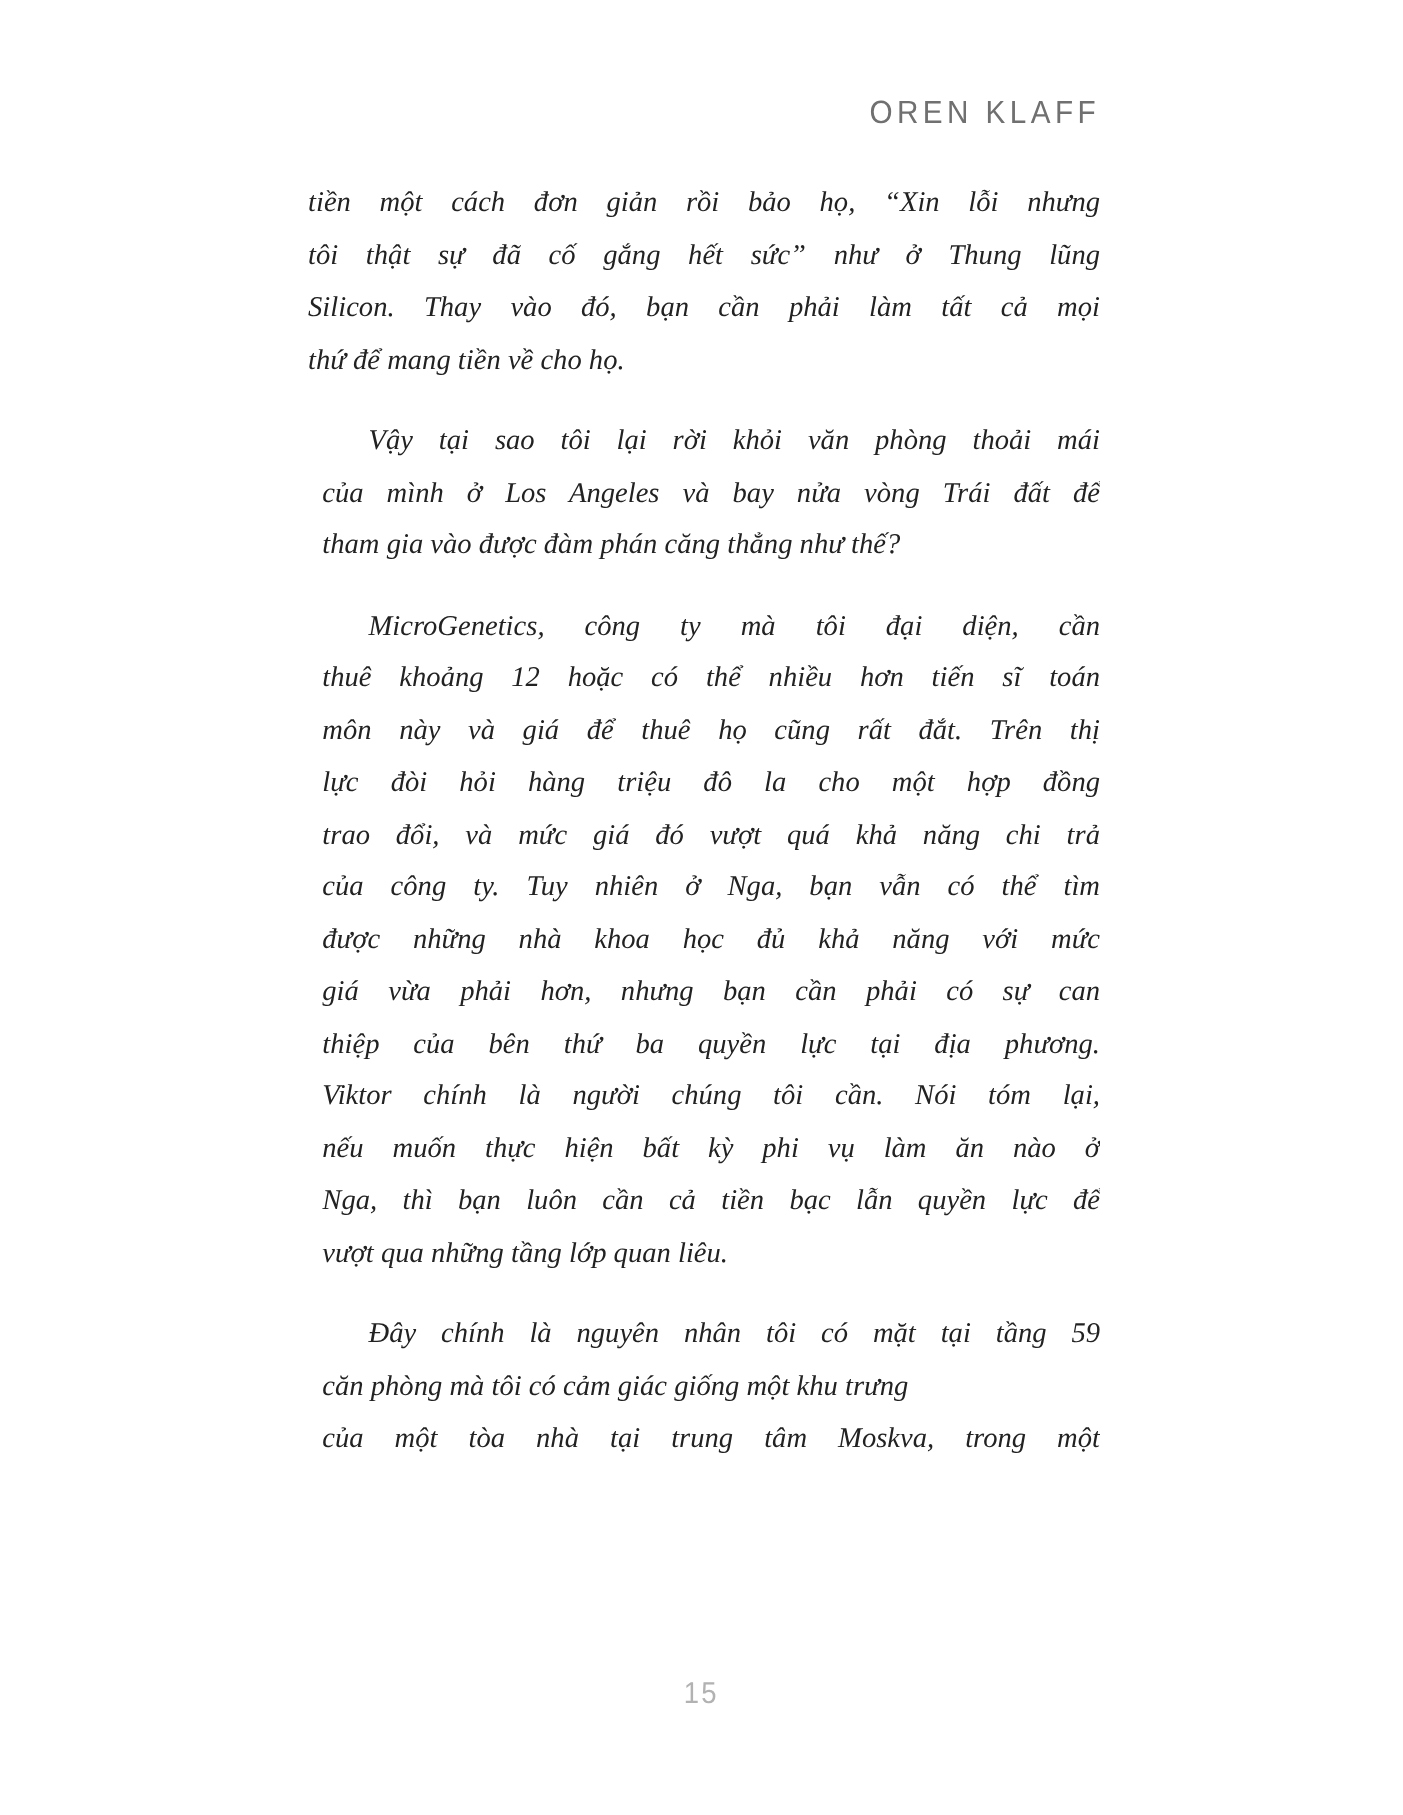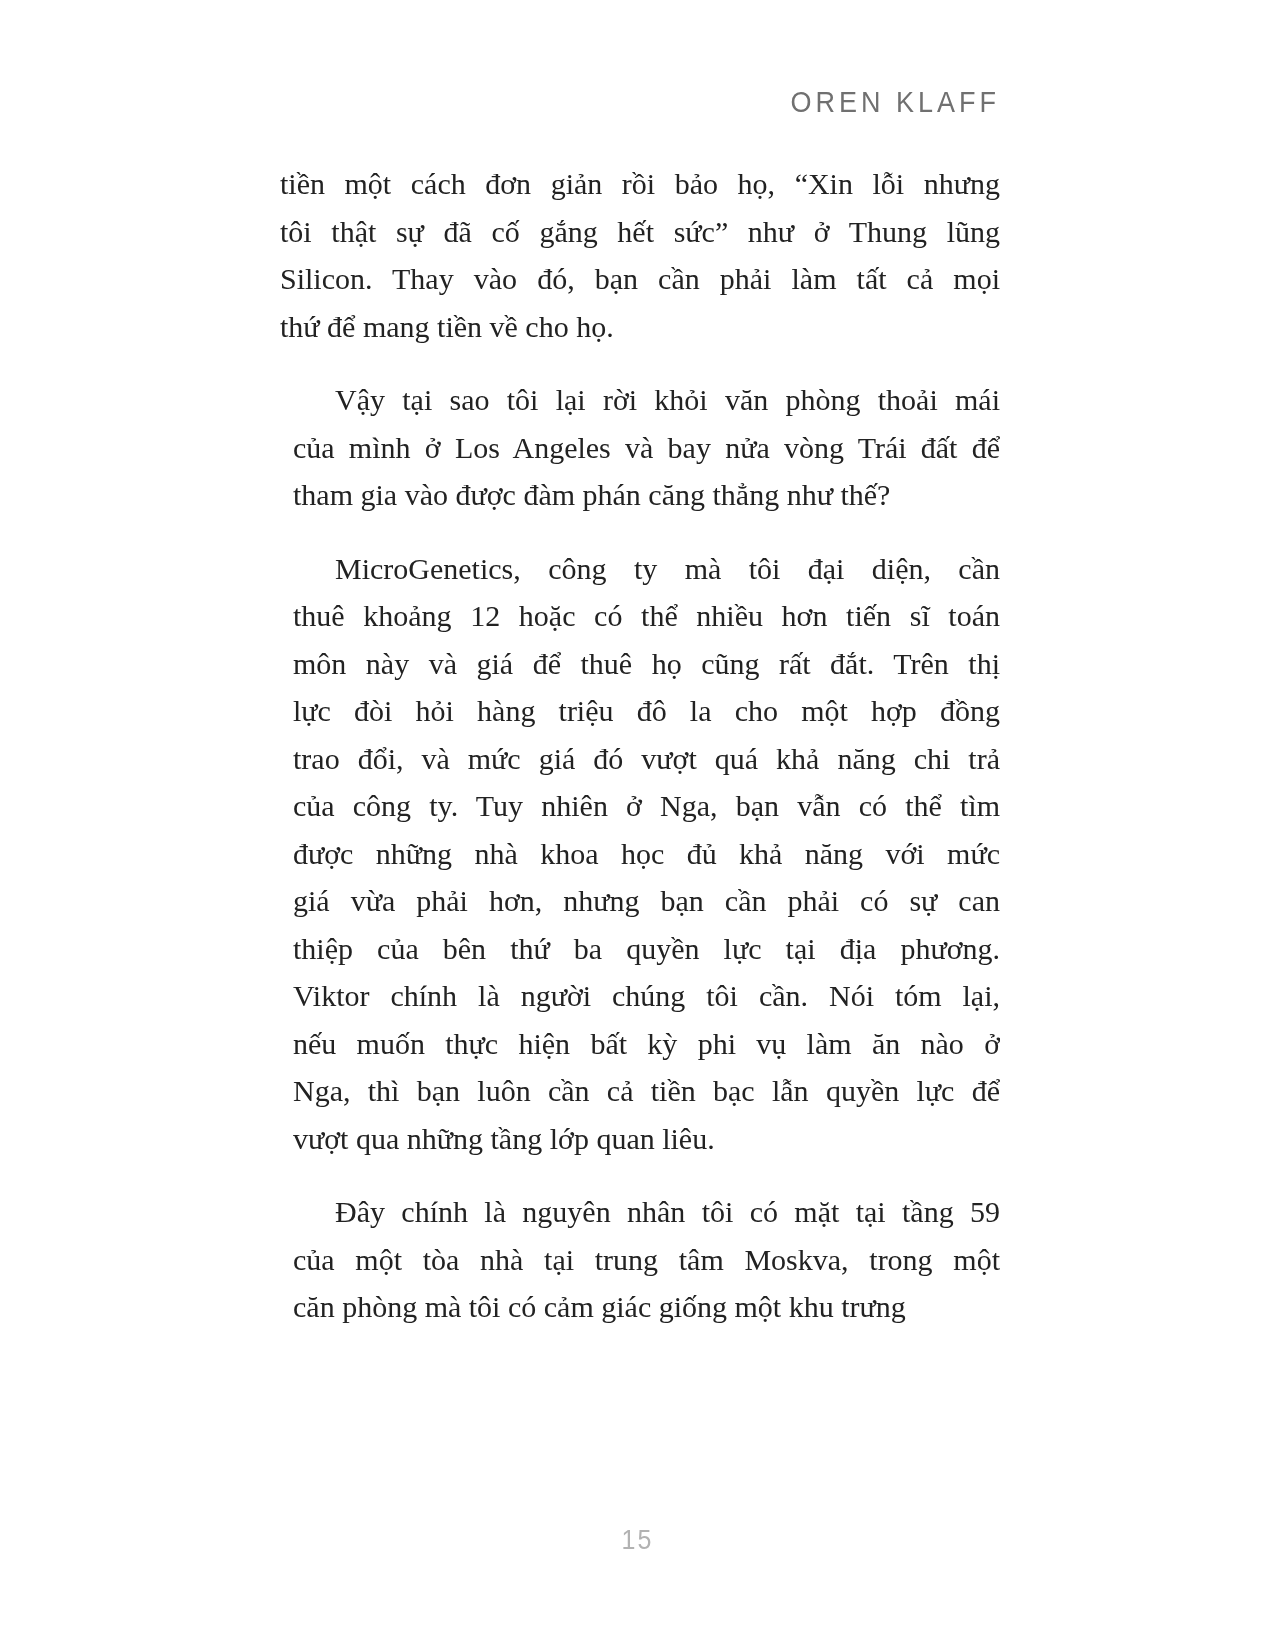--- a/index.html
+++ b/index.html
@@ -27,22 +27,23 @@
     letter-spacing: 4px;
     color: #707070;
     transform: scaleY(1.08);
     transform-origin: top right;
   }
   .body-text {
     position: absolute;
     top: 160px;
     left: 280px;
     width: 720px;
-    font-size: 30px;
+    font-size: 26px;
     color: #222222;
+    font-style: italic;
   }
   .para + .para {
     margin-top: 26px;
     margin-left: 13px;
   }
   .line {
     line-height: 47.5px;
     height: 47.5px;
     overflow: hidden;
     text-align: justify;
@@ -96,19 +97,19 @@
         <div class="line">được những nhà khoa học đủ khả năng với mức</div>
         <div class="line">giá vừa phải hơn, nhưng bạn cần phải có sự can</div>
         <div class="line">thiệp của bên thứ ba quyền lực tại địa phương.</div>
         <div class="line">Viktor chính là người chúng tôi cần. Nói tóm lại,</div>
         <div class="line">nếu muốn thực hiện bất kỳ phi vụ làm ăn nào ở</div>
         <div class="line">Nga, thì bạn luôn cần cả tiền bạc lẫn quyền lực để</div>
         <div class="line last">vượt qua những tầng lớp quan liêu.</div>
       </div>
       <div class="para">
         <div class="line first-indent">Đây chính là nguyên nhân tôi có mặt tại tầng 59</div>
+        <div class="line last">căn phòng mà tôi có cảm giác giống một khu trưng</div>
         <div class="line">của một tòa nhà tại trung tâm Moskva, trong một</div>
-        <div class="line last">căn phòng mà tôi có cảm giác giống một khu trưng</div>
       </div>
     </div>
 
   <div class="page-number">15</div>
 </div>
 
 </body></html>

